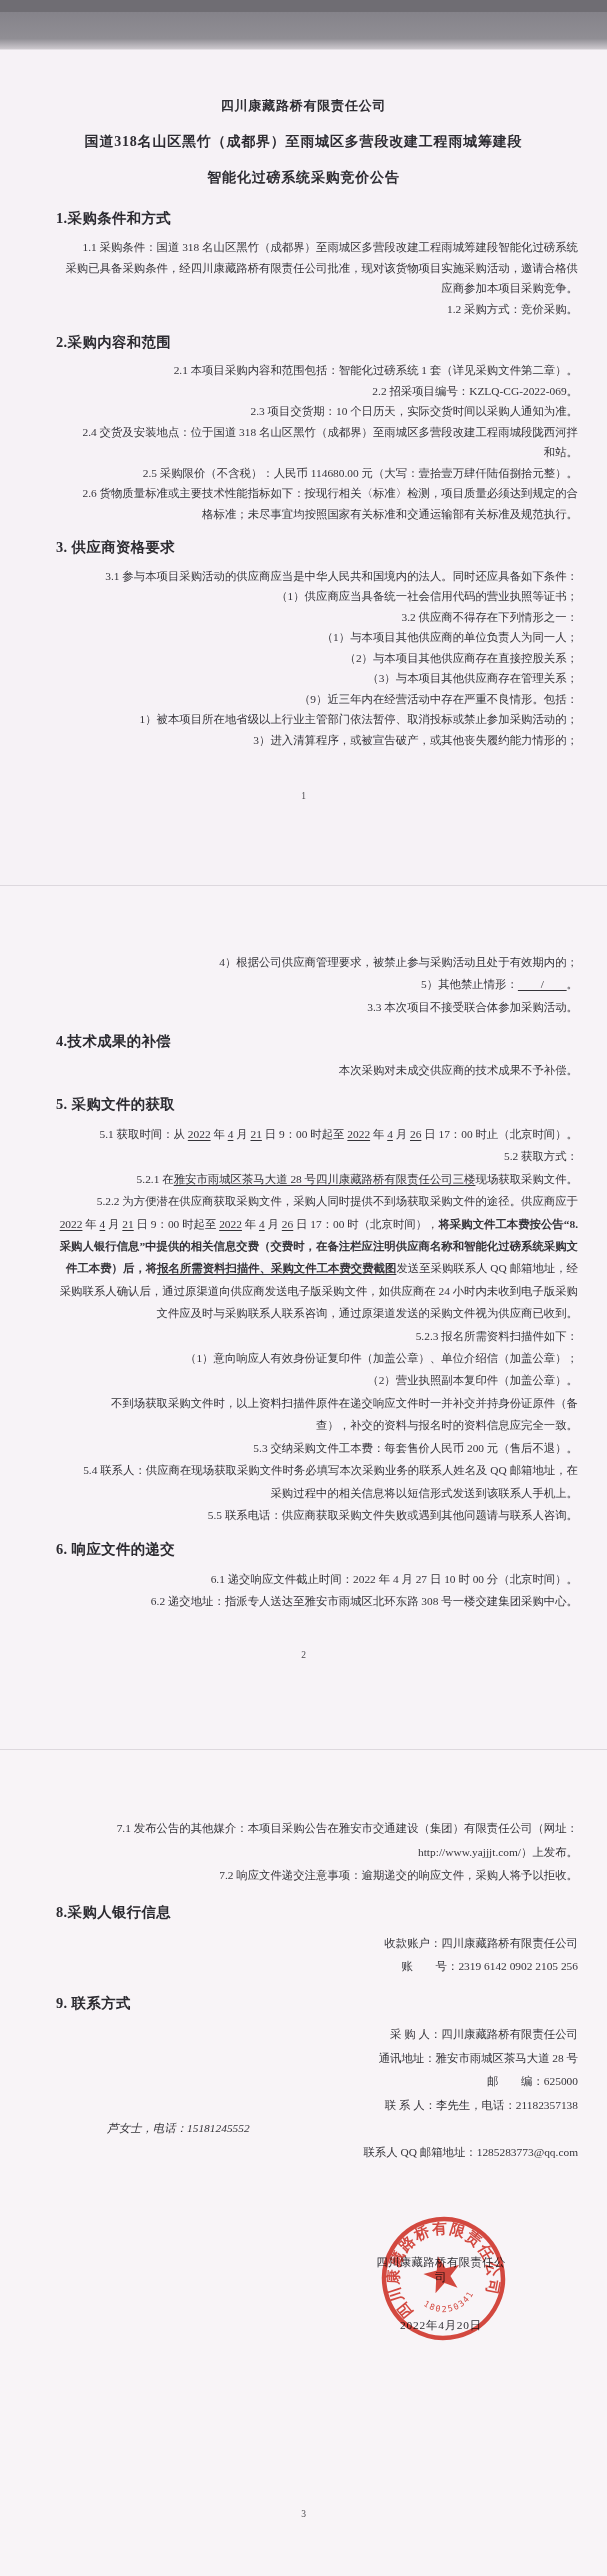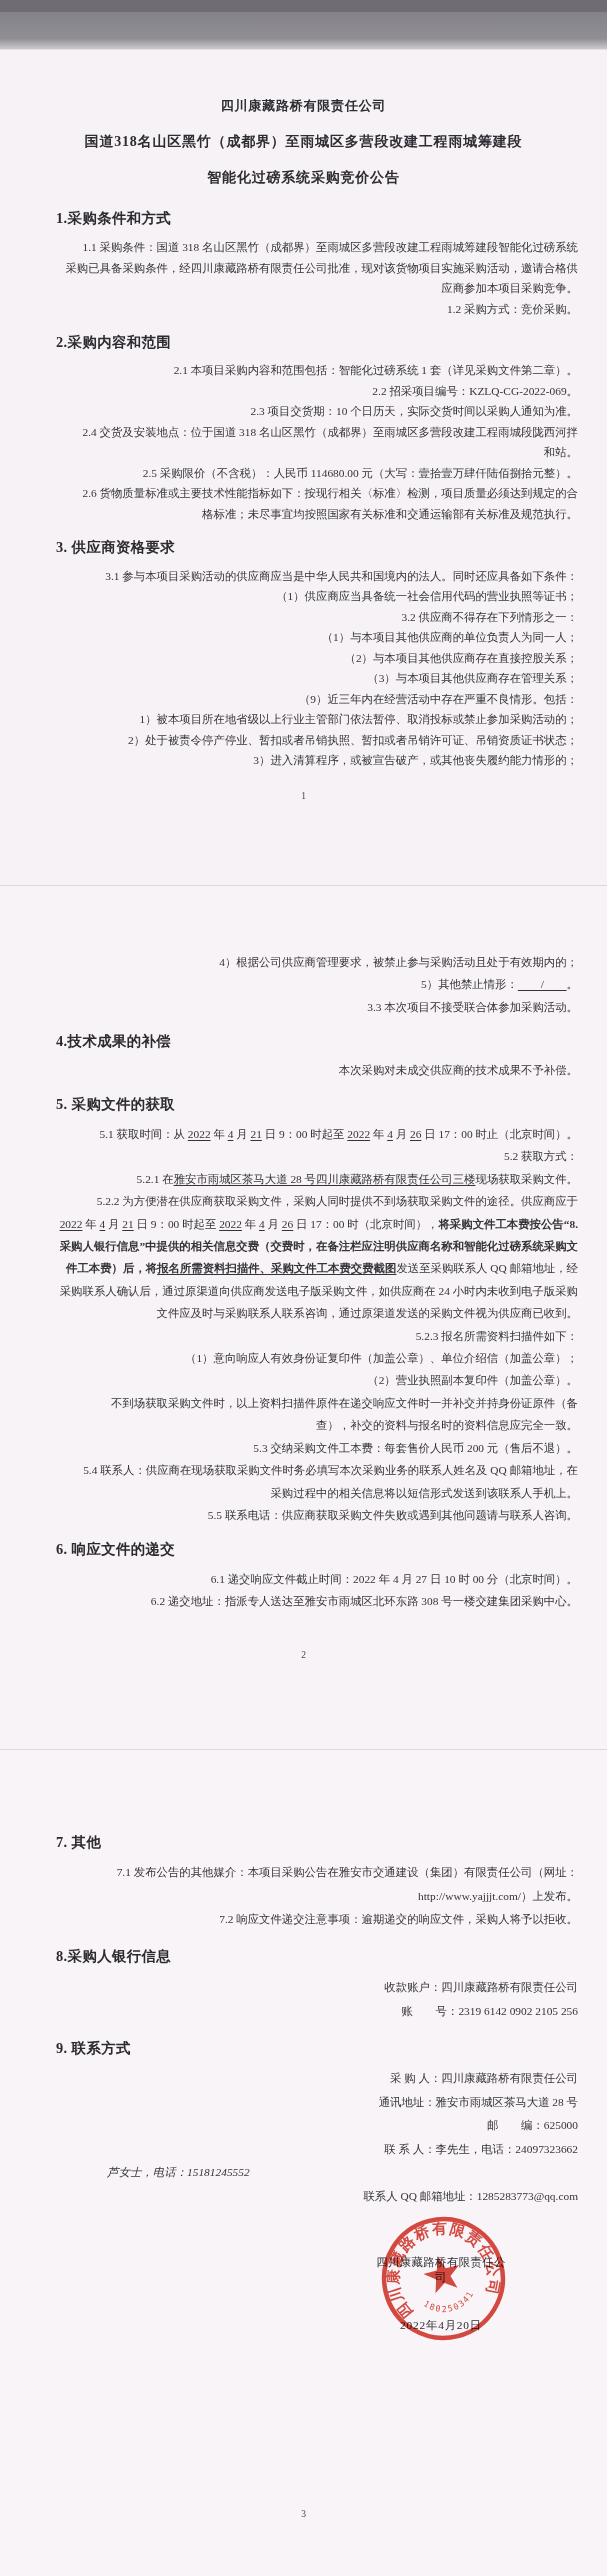--- a/index.html
+++ b/index.html
@@ -68,21 +68,20 @@
         <div class="blk p"><span>2.6 货物质量标准或主要技术性能指标如下：按现行相关〈标准〉检测，项目质量必须达到规定的合格标准；未尽事宜均按照国家有关标准和交通运输部有关标准及规范执行。</span></div>
         <div class="blk h"><span>3.  供应商资格要求</span></div>
         <div class="blk p"><span>3.1 参与本项目采购活动的供应商应当是中华人民共和国境内的法人。同时还应具备如下条件：</span></div>
         <div class="blk p"><span>（1）供应商应当具备统一社会信用代码的营业执照等证书；</span></div>
         <div class="blk p"><span>3.2 供应商不得存在下列情形之一：</span></div>
         <div class="blk p"><span>（1）与本项目其他供应商的单位负责人为同一人；</span></div>
         <div class="blk p"><span>（2）与本项目其他供应商存在直接控股关系；</span></div>
         <div class="blk p"><span>（3）与本项目其他供应商存在管理关系；</span></div>
         <div class="blk p"><span>（9）近三年内在经营活动中存在严重不良情形。包括：</span></div>
         <div class="blk p"><span>1）被本项目所在地省级以上行业主管部门依法暂停、取消投标或禁止参加采购活动的；</span></div>
-        <div class="blk p"><span>2）处于被责令停产停业、暂扣或者吊销执照、暂扣或者吊销许可证、吊销资质证书状态；</span></div>
         <div class="blk p"><span>3）进入清算程序，或被宣告破产，或其他丧失履约能力情形的；</span></div>
       </div>
     <div class="page-number">1</div>
   </div>
 
   <div class="page page2">
     <div class="page-body">
         <div class="blk p"><span>4）根据公司供应商管理要求，被禁止参与采购活动且处于有效期内的；</span></div>
         <div class="blk p"><span>5）其他禁止情形：</span><span class="u">　　/　　</span><span>。</span></div>
         <div class="blk p"><span>3.3  本次项目不接受联合体参加采购活动。</span></div>
@@ -102,31 +101,30 @@
         <div class="blk p"><span>5.5 联系电话：供应商获取采购文件失败或遇到其他问题请与联系人咨询。</span></div>
         <div class="blk h"><span>6.  响应文件的递交</span></div>
         <div class="blk p"><span>6.1 递交响应文件截止时间：2022 年 4 月 27 日 10 时 00 分（北京时间）。</span></div>
         <div class="blk p"><span>6.2 递交地址：指派专人送达至雅安市雨城区北环东路 308 号一楼交建集团采购中心。</span></div>
       </div>
     <div class="page-number">2</div>
   </div>
 
   <div class="page page3">
     <div class="page-body">
-        <div class="blk h"><span>7.  其他</span></div>
         <div class="blk p"><span>7.1 发布公告的其他媒介：本项目采购公告在雅安市交通建设（集团）有限责任公司（网址：http://www.yajjjt.com/）上发布。</span></div>
         <div class="blk p"><span>7.2 响应文件递交注意事项：逾期递交的响应文件，采购人将予以拒收。</span></div>
         <div class="blk h"><span>8.采购人银行信息</span></div>
         <div class="blk p"><span>收款账户：四川康藏路桥有限责任公司</span></div>
         <div class="blk p"><span>账　　号：2319 6142 0902 2105 256</span></div>
         <div class="blk h"><span>9.  联系方式</span></div>
         <div class="blk p"><span>采 购 人：四川康藏路桥有限责任公司</span></div>
         <div class="blk p"><span>通讯地址：雅安市雨城区茶马大道 28 号</span></div>
         <div class="blk p"><span>邮　　编：625000</span></div>
-        <div class="blk p"><span>联 系 人：李先生，电话：24097323662</span></div>
+        <div class="blk p"><span>联 系 人：李先生，电话：21182357138</span></div>
         <div class="blk p3"><span>芦女士，电话：15181245552</span></div>
         <div class="blk p"><span>联系人 QQ 邮箱地址：1285283773@qq.com</span></div>
       </div>
 
     <div class="signature">
       <div class="sign-company">四川康藏路桥有限责任公司</div>
       <div class="sign-date">2022年4月20日</div>
     </div>
 
     <svg class="stamp" viewBox="0 0 200 200" aria-hidden="true">

